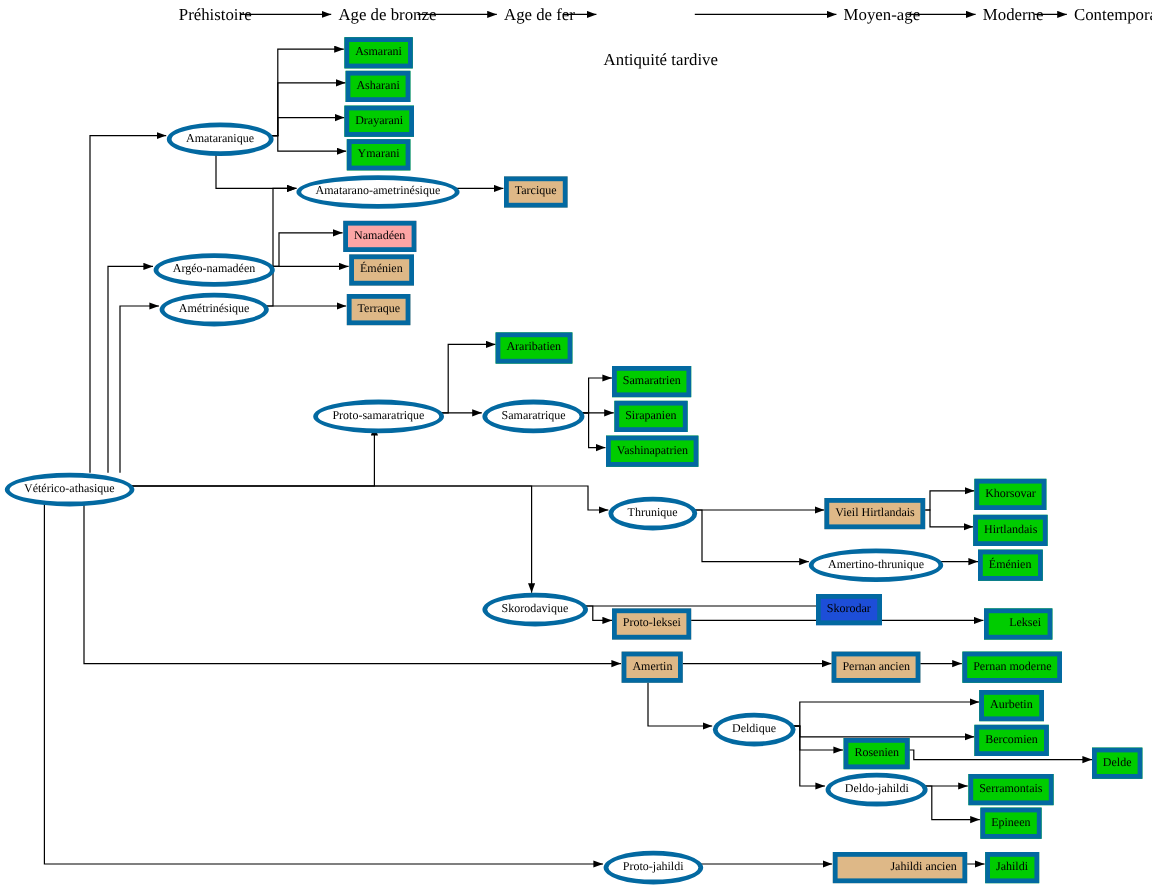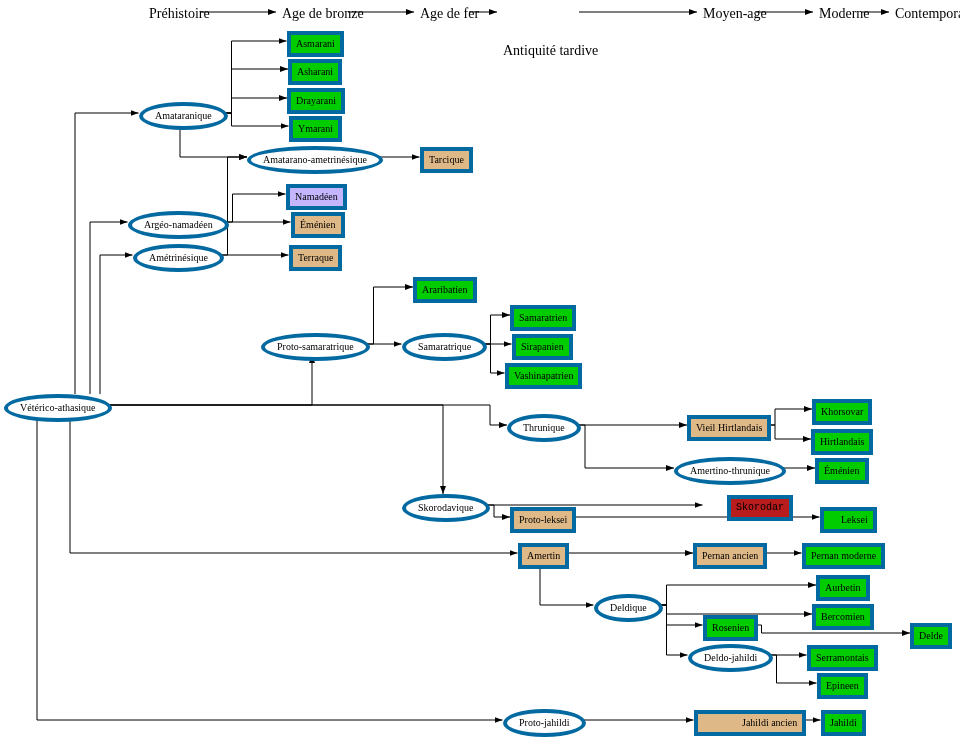--- a/index.html
+++ b/index.html
@@ -106,39 +106,39 @@
     </svg>
 <div class="node proto" style="background: rgb(255, 255, 255); left: 4px; top: 394px;">Vétérico-athasique</div>
     <div class="node proto" style="background: rgb(255, 255, 255); left: 139px; top: 102px;">Amataranique</div>
     <div class="node living" style="background: rgb(0, 204, 0); left: 287px; top: 31px;">Asmarani</div>
     <div class="node living" style="background: rgb(0, 204, 0); left: 288px; top: 59px;">Asharani</div>
     <div class="node living" style="background: rgb(0, 204, 0); left: 287px; top: 88px;">Drayarani</div>
     <div class="node living" style="background: rgb(0, 204, 0); left: 289px; top: 116px;">Ymarani</div>
     <div class="node proto" style="background: rgb(255, 255, 255); left: 247px; top: 146px;">Amatarano-ametrinésique</div>
     <div class="node extinct" style="background: rgb(222, 184, 135); left: 420px; top: 147px;">Tarcique</div>
     <div class="node proto" style="background: rgb(255, 255, 255); left: 128px; top: 211px;">Argéo-namadéen</div>
-    <div class="node extinct" style="background: #c4b5fd; left: 286px; top: 184px;">Namadéen</div>
+    <div class="node extinct" style="background: #fca5a5; left: 286px; top: 184px;">Namadéen</div>
     <div class="node extinct" style="background: rgb(222, 184, 135); left: 291px; top: 212px;">Éménien</div>
     <div class="node proto" style="background: rgb(255, 255, 255); left: 133px; top: 244px;">Amétrinésique</div>
     <div class="node extinct" style="background: rgb(222, 184, 135); left: 289px; top: 245px;">Terraque</div>
     <div class="node proto" style="background: rgb(255, 255, 255); left: 261px; top: 333px;">Proto-samaratrique</div>
     <div class="node living" style="background: rgb(0, 204, 0); left: 413px; top: 277px;">Araribatien</div>
     <div class="node proto" style="background: rgb(255, 255, 255); left: 402px; top: 333px;">Samaratrique</div>
     <div class="node living" style="background: rgb(0, 204, 0); left: 510px; top: 305px;">Samaratrien</div>
     <div class="node living" style="background: rgb(0, 204, 0); left: 512px; top: 334px; text-align: right;">Sirapanien</div>
     <div class="node living" style="background: rgb(0, 204, 0); left: 505px; top: 363px;">Vashinapatrien</div>
     <div class="node proto" style="background: rgb(255, 255, 255); left: 507px; top: 414px;">Thrunique</div>
     <div class="node extinct" style="background: rgb(222, 184, 135); left: 687px; top: 415px;">Vieil Hirtlandais</div>
     <div class="node living" style="background: rgb(0, 204, 0); left: 812px; top: 399px;">Khorsovar</div>
     <div class="node living" style="background: rgb(0, 204, 0); left: 811px; top: 429px;">Hirtlandais</div>
     <div class="node proto" style="background: rgb(255, 255, 255); left: 674px; top: 457px;">Amertino-thrunique</div>
     <div class="node living" style="background: rgb(0, 204, 0); left: 815px; top: 458px;">Éménien</div>
     <div class="node proto" style="background: rgb(255, 255, 255); left: 402px; top: 494px;">Skorodavique</div>
     <div class="node extinct" style="background: rgb(222, 184, 135); left: 510px; top: 507px; font-family: Liberation Serif, serif;">Proto-leksei</div>
-    <div class="node extinct" style="background: #b91c1c; left: 727px; top: 495px; font-family: Liberation Mono, monospace;">Skorodar</div>
+    <div class="node extinct" style="background: #1d4ed8; left: 680px; top: 495px;">Skorodar</div>
     <div class="node living" style="background: rgb(0, 204, 0); left: 820px; top: 507px; padding-left: 17px;">Leksei</div>
     <div class="node extinct" style="background: rgb(222, 184, 135); left: 518px; top: 543px;">Amertin</div>
     <div class="node extinct" style="background: rgb(222, 184, 135); left: 693px; top: 543px;">Pernan ancien</div>
     <div class="node living" style="background: rgb(0, 204, 0); left: 802px; top: 543px;">Pernan moderne</div>
     <div class="node proto" style="background: rgb(255, 255, 255); left: 594px; top: 594px;">Deldique</div>
     <div class="node living" style="background: rgb(0, 204, 0); left: 816px; top: 575px;">Aurbetin</div>
     <div class="node living" style="background: rgb(0, 204, 0); left: 812px; top: 604px;">Bercomien</div>
     <div class="node living" style="background: rgb(0, 204, 0); left: 703px; top: 615px;">Rosenien</div>
     <div class="node living" style="background: rgb(0, 204, 0); left: 910px; top: 623px;">Delde</div>
     <div class="node proto" style="background: rgb(255, 255, 255); left: 688px; top: 644px;">Deldo-jahildi</div>

